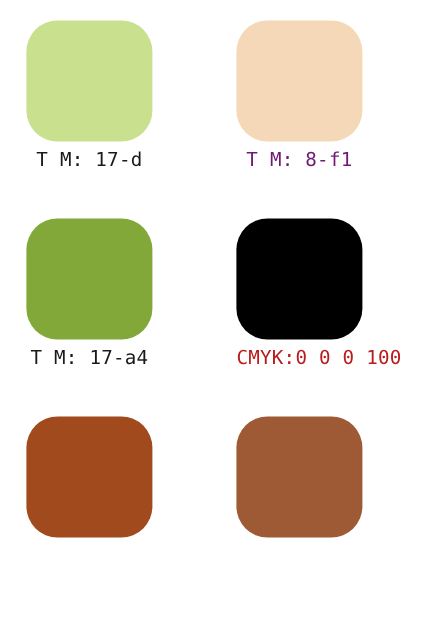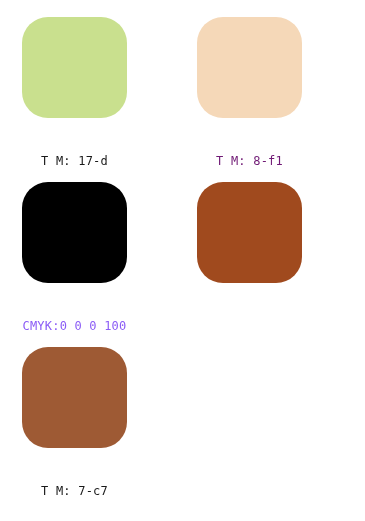--- a/index.html
+++ b/index.html
@@ -37,24 +37,24 @@
   .swatch-chip {
     width: 105px;
     height: 101px;
     border-radius: 26px;
     flex: 0 0 auto;
   }
 
   .swatch-label {
     width: 105px;
     text-align: center;
-    font-size: 12px;
+    font-size: 16px;
     line-height: 14px;
     color: #1a1a1a;
-    margin-top: 36px;
+    margin-top: 8px;
     white-space: pre;
     letter-spacing: 0.2px;
   }
 
   
   .swatch-label.wide {
     width: 105px;
     overflow: visible;
   }
 </style>
@@ -66,28 +66,31 @@
   <div class="swatch-cell">
     <div class="swatch-chip" style="background-color: rgb(201, 224, 142);"></div>
     <div class="swatch-label" style="color: rgb(26, 26, 26);">T M: 17-d</div>
   </div>
 
   <div class="swatch-cell">
     <div class="swatch-chip" style="background-color: rgb(245, 216, 184);"></div>
     <div class="swatch-label" style="color: #701a75;">T M: 8-f1</div>
   </div>
 
+  <div class="swatch-cell">
+    <div class="swatch-chip" style="background-color: rgb(129, 168, 57);"></div>
+    <div class="swatch-label" style="color: rgb(26, 26, 26);">T M: 17-a4</div>
+  </div>
 
   <div class="swatch-cell">
     <div class="swatch-chip" style="background-color: rgb(0, 0, 0);"></div>
-    <div class="swatch-label wide" style="color: #8b5cf6;">CMYK:0 0 0 100</div>
+    <div class="swatch-label wide" style="color: #b91c1c;">CMYK:0 0 0 100</div>
   </div>
 
   <div class="swatch-cell">
     <div class="swatch-chip" style="background-color: rgb(160, 74, 30);"></div>
   </div>
 
   <div class="swatch-cell">
     <div class="swatch-chip" style="background-color: rgb(158, 90, 52);"></div>
-    <div class="swatch-label" style="color: rgb(26, 26, 26);">T M: 7-c7</div>
   </div>
 
 </div>
 
 </body></html>

